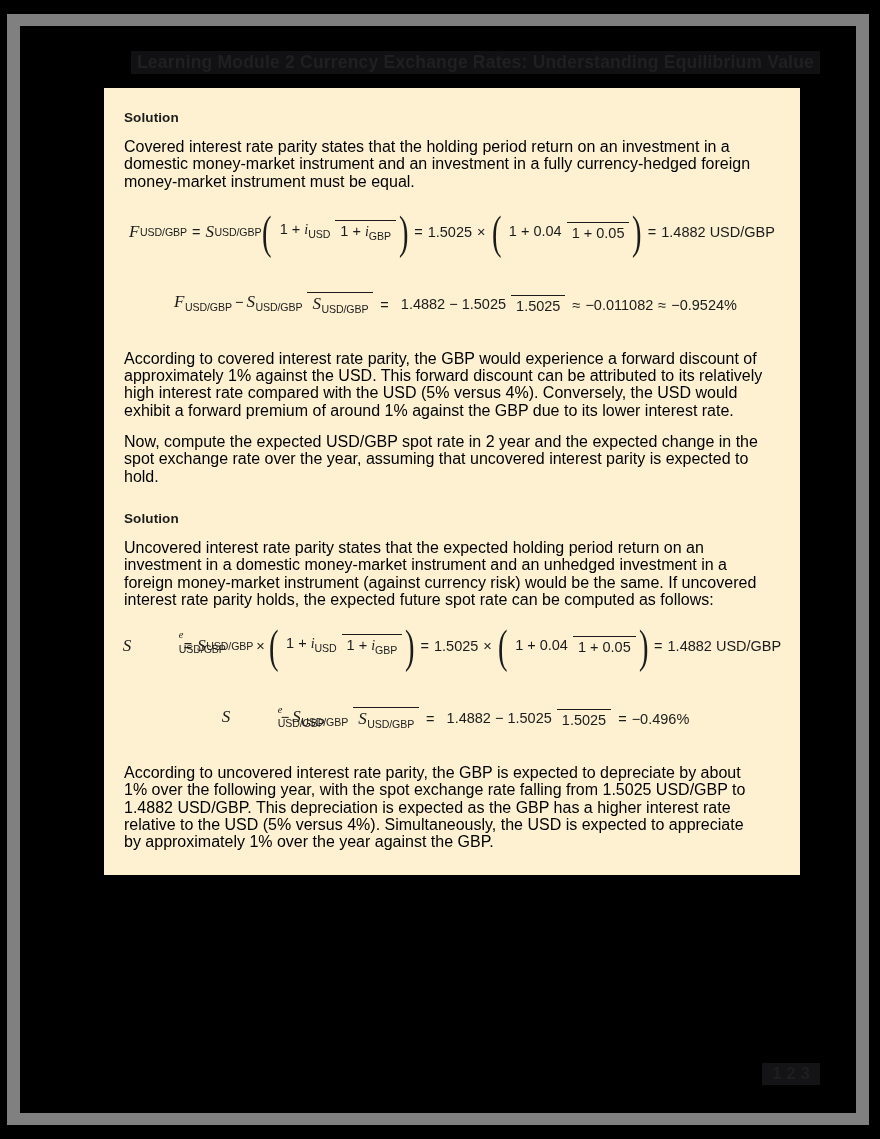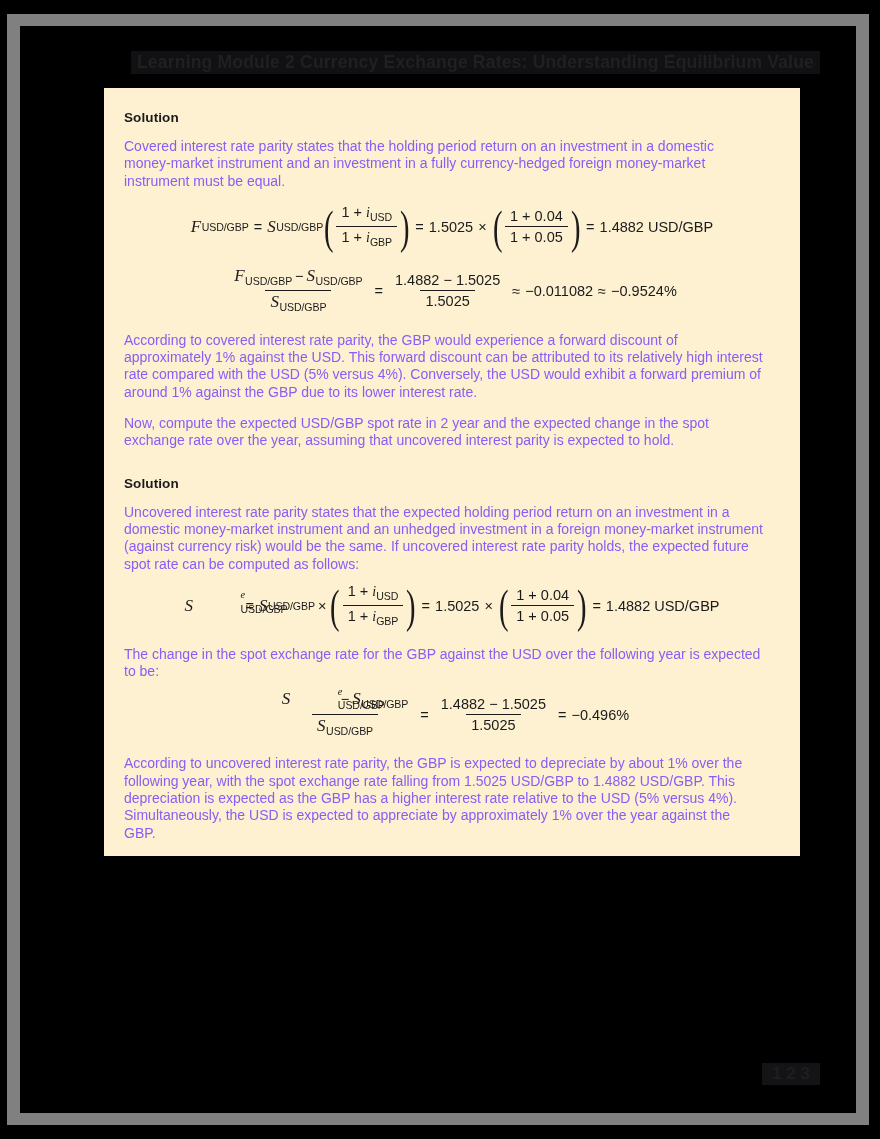--- a/index.html
+++ b/index.html
@@ -53,36 +53,36 @@
     white-space: nowrap;
     line-height: 1.05;
   }
 
   
   #content-panel {
     position: absolute;
     left: 84px; top: 62px;
     width: 696px;
     background: #fdf1d2;
-    padding: 22px 20px 14px 20px;
+    padding: 22px 20px 24px 20px;
   }
 
   h2.section-heading {
     font-size: 13.5px;
     font-weight: bold;
     color: #1b1b1b;
     margin: 0 0 13px 0;
     letter-spacing: 0.1px;
   }
   h2.section-heading.spaced { margin-top: 26px; }
 
   p.body-text {
-    font-size: 14px;
+    font-size: 16px;
     line-height: 17.3px;
-    color: #8b5cf6;
+    color: #000000;
     margin: 0 16px 14px 0;
     text-align: left;
   }
   p.body-text.tight { margin-bottom: 6px; }
 
   
   .formula {
     display: flex;
     align-items: center;
     justify-content: center;
@@ -108,24 +108,24 @@
     letter-spacing: -0.1px;
     font-style: normal;
     font-family: "Liberation Sans", sans-serif;
   }
   .op { padding: 0 5px; }
   .op-tight { padding: 0 3px; }
 
   
   .frac {
     display: inline-flex;
-    flex-direction: column;
+    flex-direction: row;
     align-items: center;
     vertical-align: middle;
-    margin: 0 2px;
+    margin: 16px 2px;
   }
   .frac .num {
     padding: 0 5px 1px 5px;
     line-height: 17px;
   }
   .frac .den {
     padding: 2px 5px 0 5px;
     border-top: 1.4px solid #1b1b1b;
     line-height: 17px;
   }
@@ -269,21 +269,20 @@
         <span class="paren">(</span>
         <span class="frac">
           <span class="num">1 + 0.04</span>
           <span class="den">1 + 0.05</span>
         </span>
         <span class="paren">)</span>
         <span class="op">=</span>
         <span>1.4882 USD/GBP</span>
       </div>
 
-      <p class="body-text tight">The change in the spot exchange rate for the GBP against the USD over the following year is expected to be:</p>
 
       <div class="formula">
         <span class="frac">
           <span class="num"><span class="sup-holder"><span class="mi">S</span><span class="e-sup">e</span><span class="s-sub">USD/GBP</span><span class="spacer-sub">USD/GBP</span></span><span class="op-tight">−</span><span class="mi">S</span><span class="sub">USD/GBP</span></span>
           <span class="den"><span class="mi">S</span><span class="sub">USD/GBP</span></span>
         </span>
         <span class="op">=</span>
         <span class="frac">
           <span class="num">1.4882 − 1.5025</span>
           <span class="den">1.5025</span>

